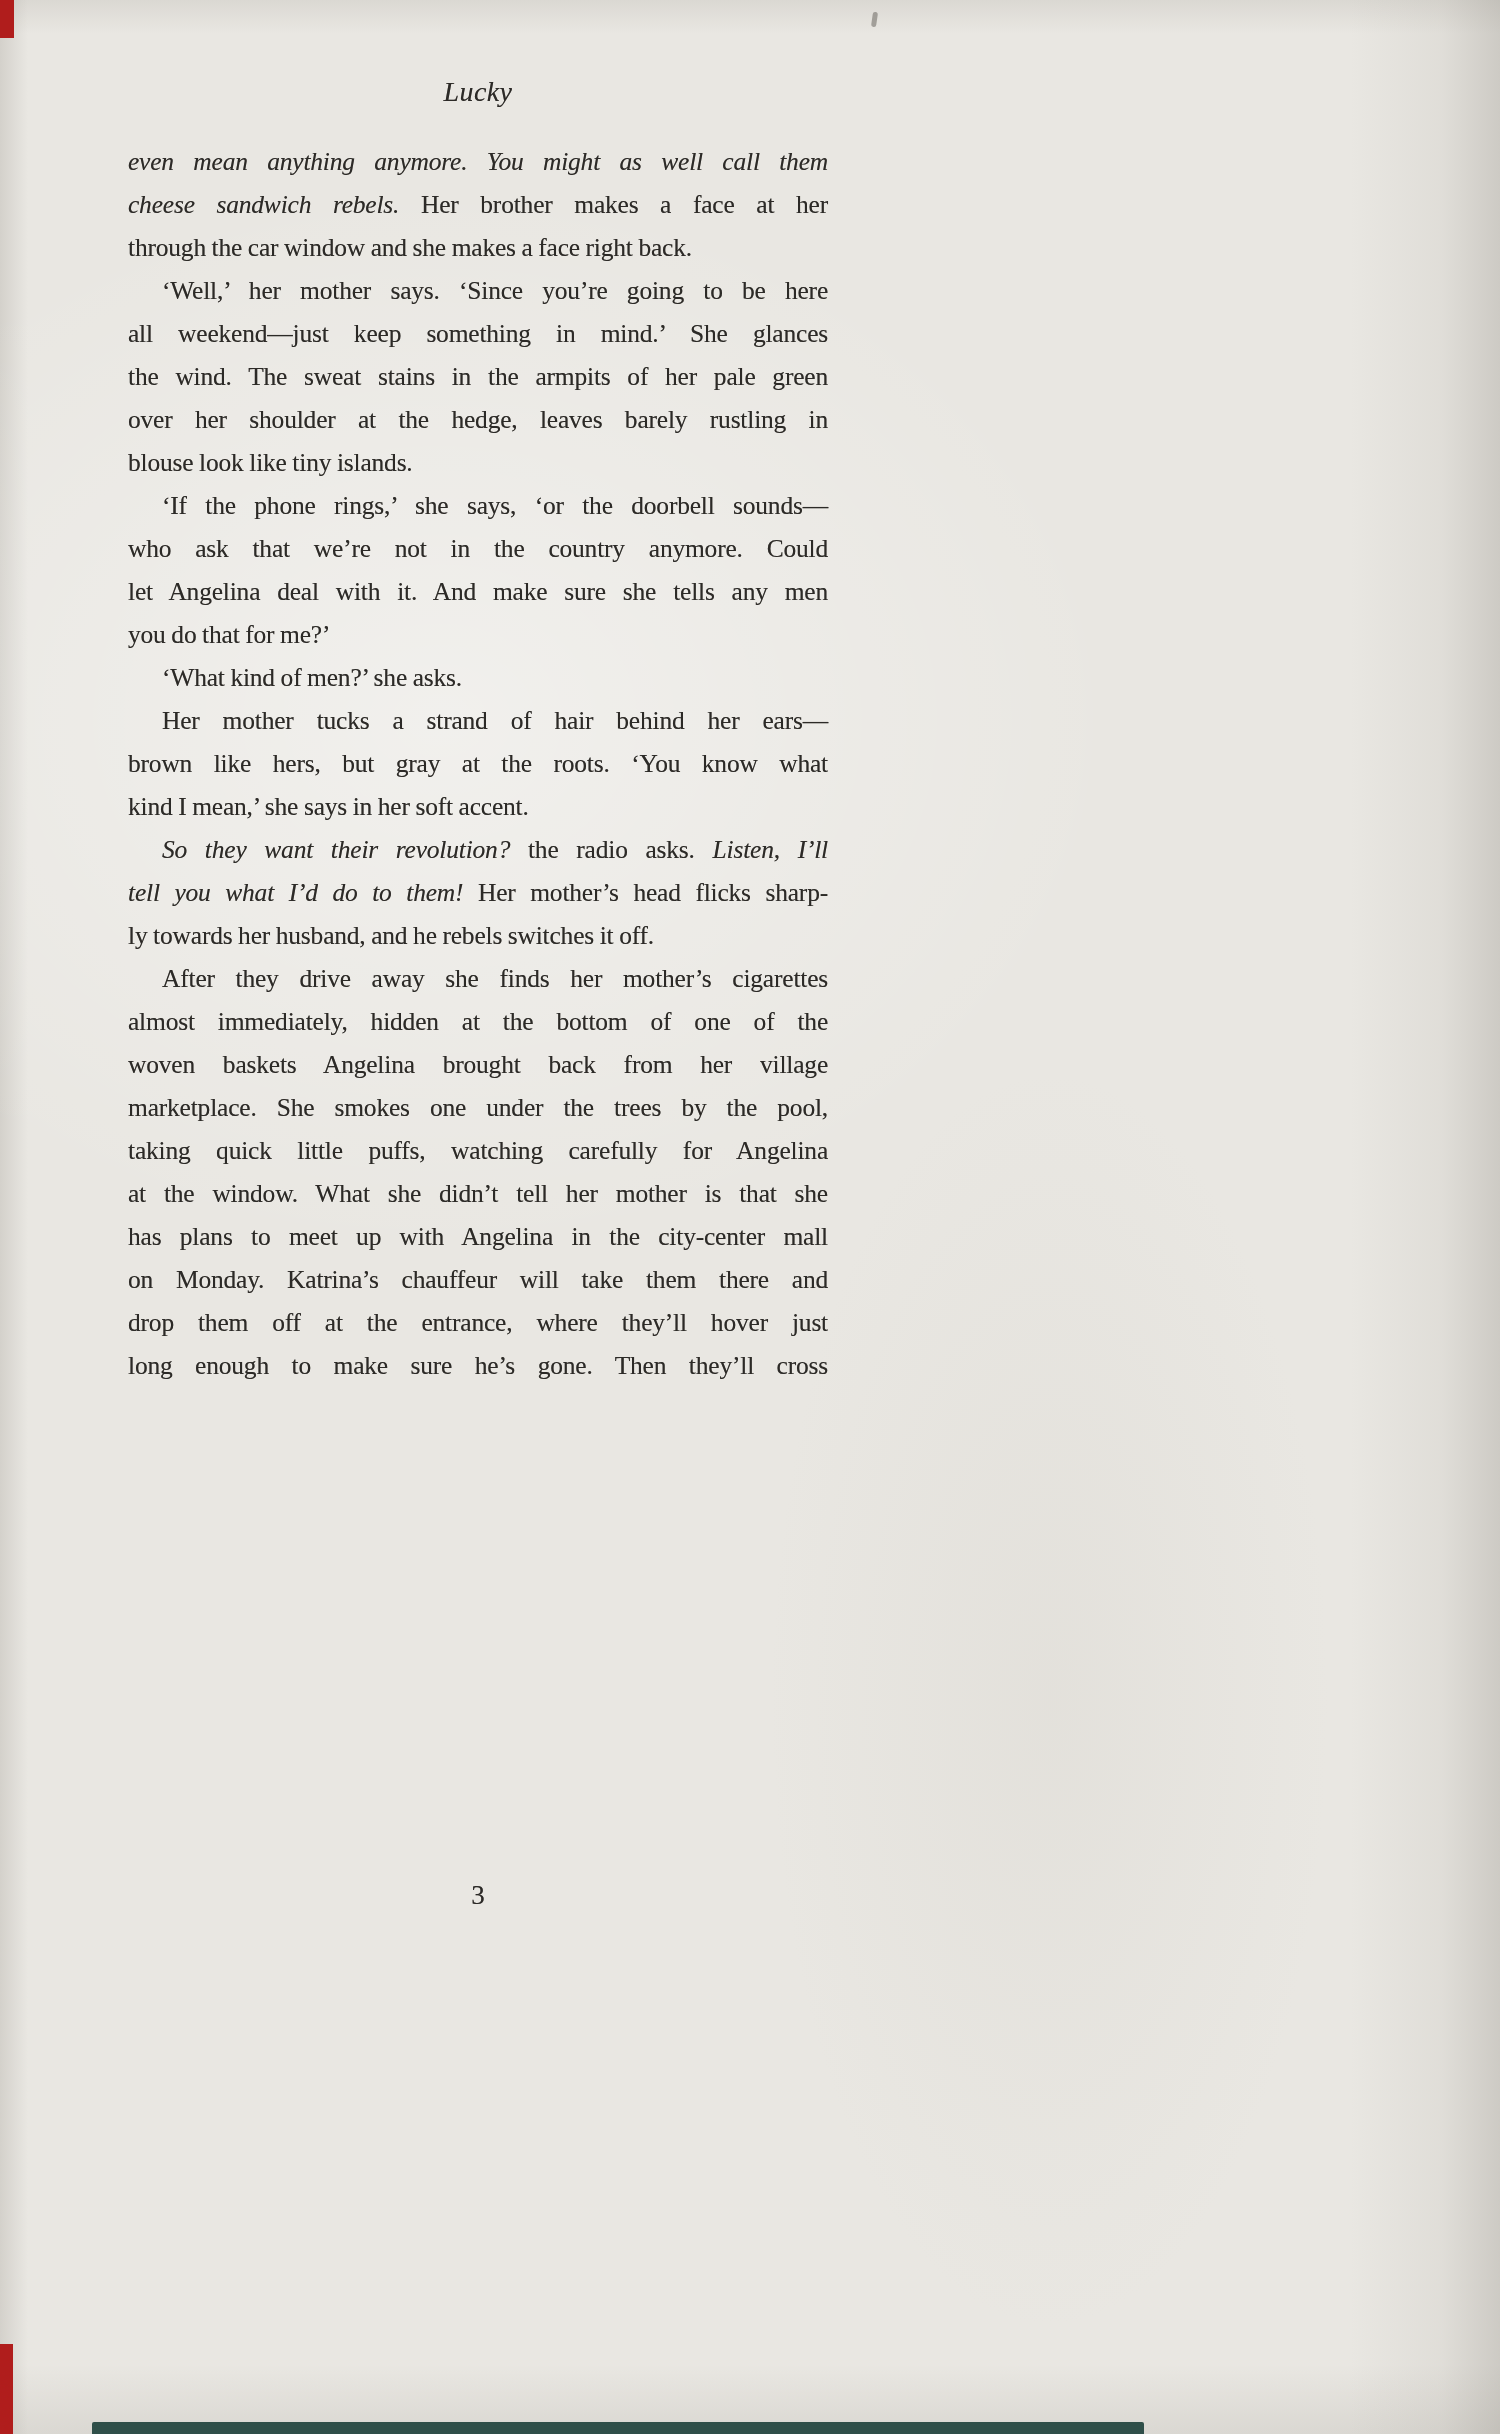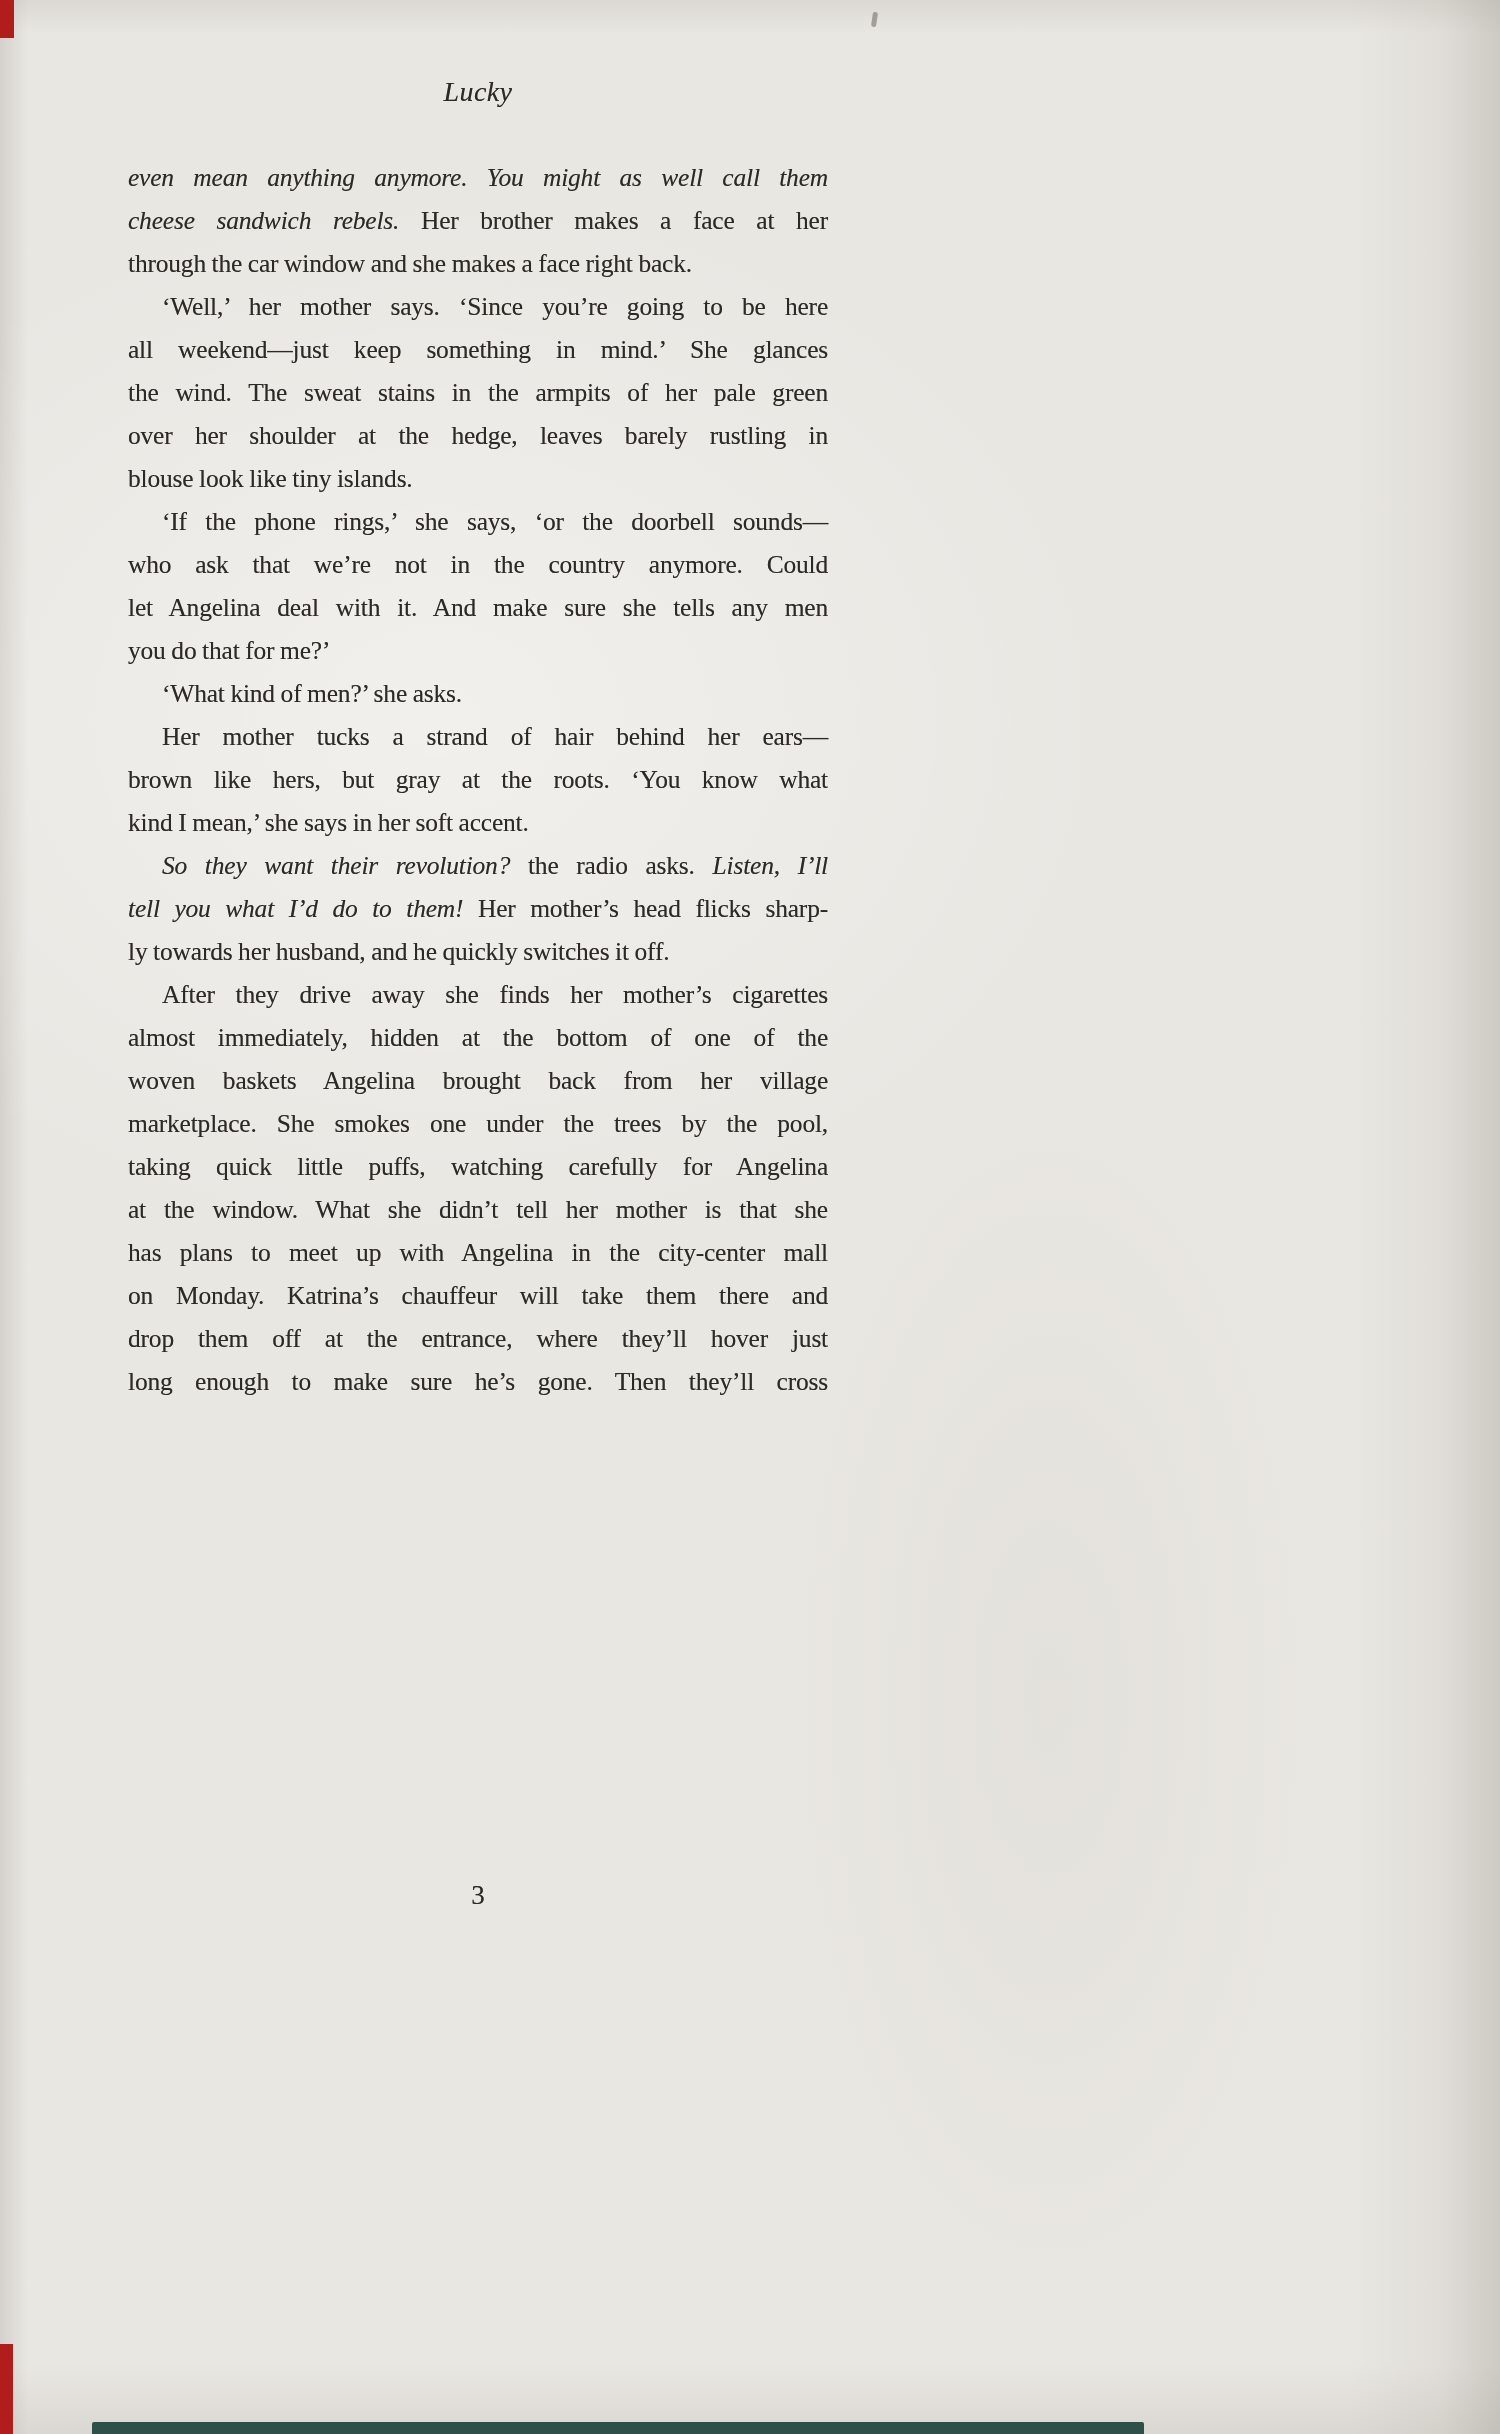--- a/index.html
+++ b/index.html
@@ -61,40 +61,40 @@
 
 <div class="scan" style="background-color: rgb(233, 231, 226);">
 
   <div class="red-strip-top" style="background-color: rgb(176, 29, 28);"></div>
   <div class="red-strip-bottom" style="background-color: rgb(176, 29, 28);"></div>
   <div class="teal-strip" style="background-color: rgb(47, 79, 73);"></div>
   <div class="speck"></div>
 
   <div class="running-header" style="color: rgb(44, 42, 39);">Lucky</div>
 
-  <div class="body-text" style="color: rgb(44, 42, 39); margin-top: 16px;">
+  <div class="body-text" style="color: rgb(44, 42, 39);">
       <div class="line"><span class="it">even mean anything anymore. You might as well call them</span></div>
       <div class="line"><span class="it">cheese sandwich rebels.</span><span> Her brother makes a face at her</span></div>
       <div class="line para-end"><span>through the car window and she makes a face right back.</span></div>
       <div class="line indent"><span>‘Well,’ her mother says. ‘Since you’re going to be here</span></div>
       <div class="line"><span>all weekend—just keep something in mind.’ She glances</span></div>
       <div class="line"><span>the wind. The sweat stains in the armpits of her pale green</span></div>
       <div class="line"><span>over her shoulder at the hedge, leaves barely rustling in</span></div>
       <div class="line para-end"><span>blouse look like tiny islands.</span></div>
       <div class="line indent"><span>‘If the phone rings,’ she says, ‘or the doorbell sounds—</span></div>
       <div class="line"><span>who ask that we’re not in the country anymore. Could</span></div>
       <div class="line"><span>let Angelina deal with it. And make sure she tells any men</span></div>
       <div class="line para-end"><span>you do that for me?’</span></div>
       <div class="line indent para-end"><span>‘What kind of men?’ she asks.</span></div>
       <div class="line indent"><span>Her mother tucks a strand of hair behind her ears—</span></div>
       <div class="line"><span>brown like hers, but gray at the roots. ‘You know what</span></div>
       <div class="line para-end"><span>kind I mean,’ she says in her soft accent.</span></div>
       <div class="line indent"><span class="it">So they want their revolution?</span><span> the radio asks. </span><span class="it">Listen, I’ll</span></div>
       <div class="line"><span class="it">tell you what I’d do to them!</span><span> Her mother’s head flicks sharp-</span></div>
-      <div class="line para-end"><span>ly towards her husband, and he quickly switches it off.</span></div>
+      <div class="line para-end"><span>ly towards her husband, and he rebels switches it off.</span></div>
       <div class="line indent"><span>After they drive away she finds her mother’s cigarettes</span></div>
       <div class="line"><span>almost immediately, hidden at the bottom of one of the</span></div>
       <div class="line"><span>woven baskets Angelina brought back from her village</span></div>
       <div class="line"><span>marketplace. She smokes one under the trees by the pool,</span></div>
       <div class="line"><span>taking quick little puffs, watching carefully for Angelina</span></div>
       <div class="line"><span>at the window. What she didn’t tell her mother is that she</span></div>
       <div class="line"><span>has plans to meet up with Angelina in the city-center mall</span></div>
       <div class="line"><span>on Monday. Katrina’s chauffeur will take them there and</span></div>
       <div class="line"><span>drop them off at the entrance, where they’ll hover just</span></div>
       <div class="line"><span>long enough to make sure he’s gone. Then they’ll cross</span></div>

